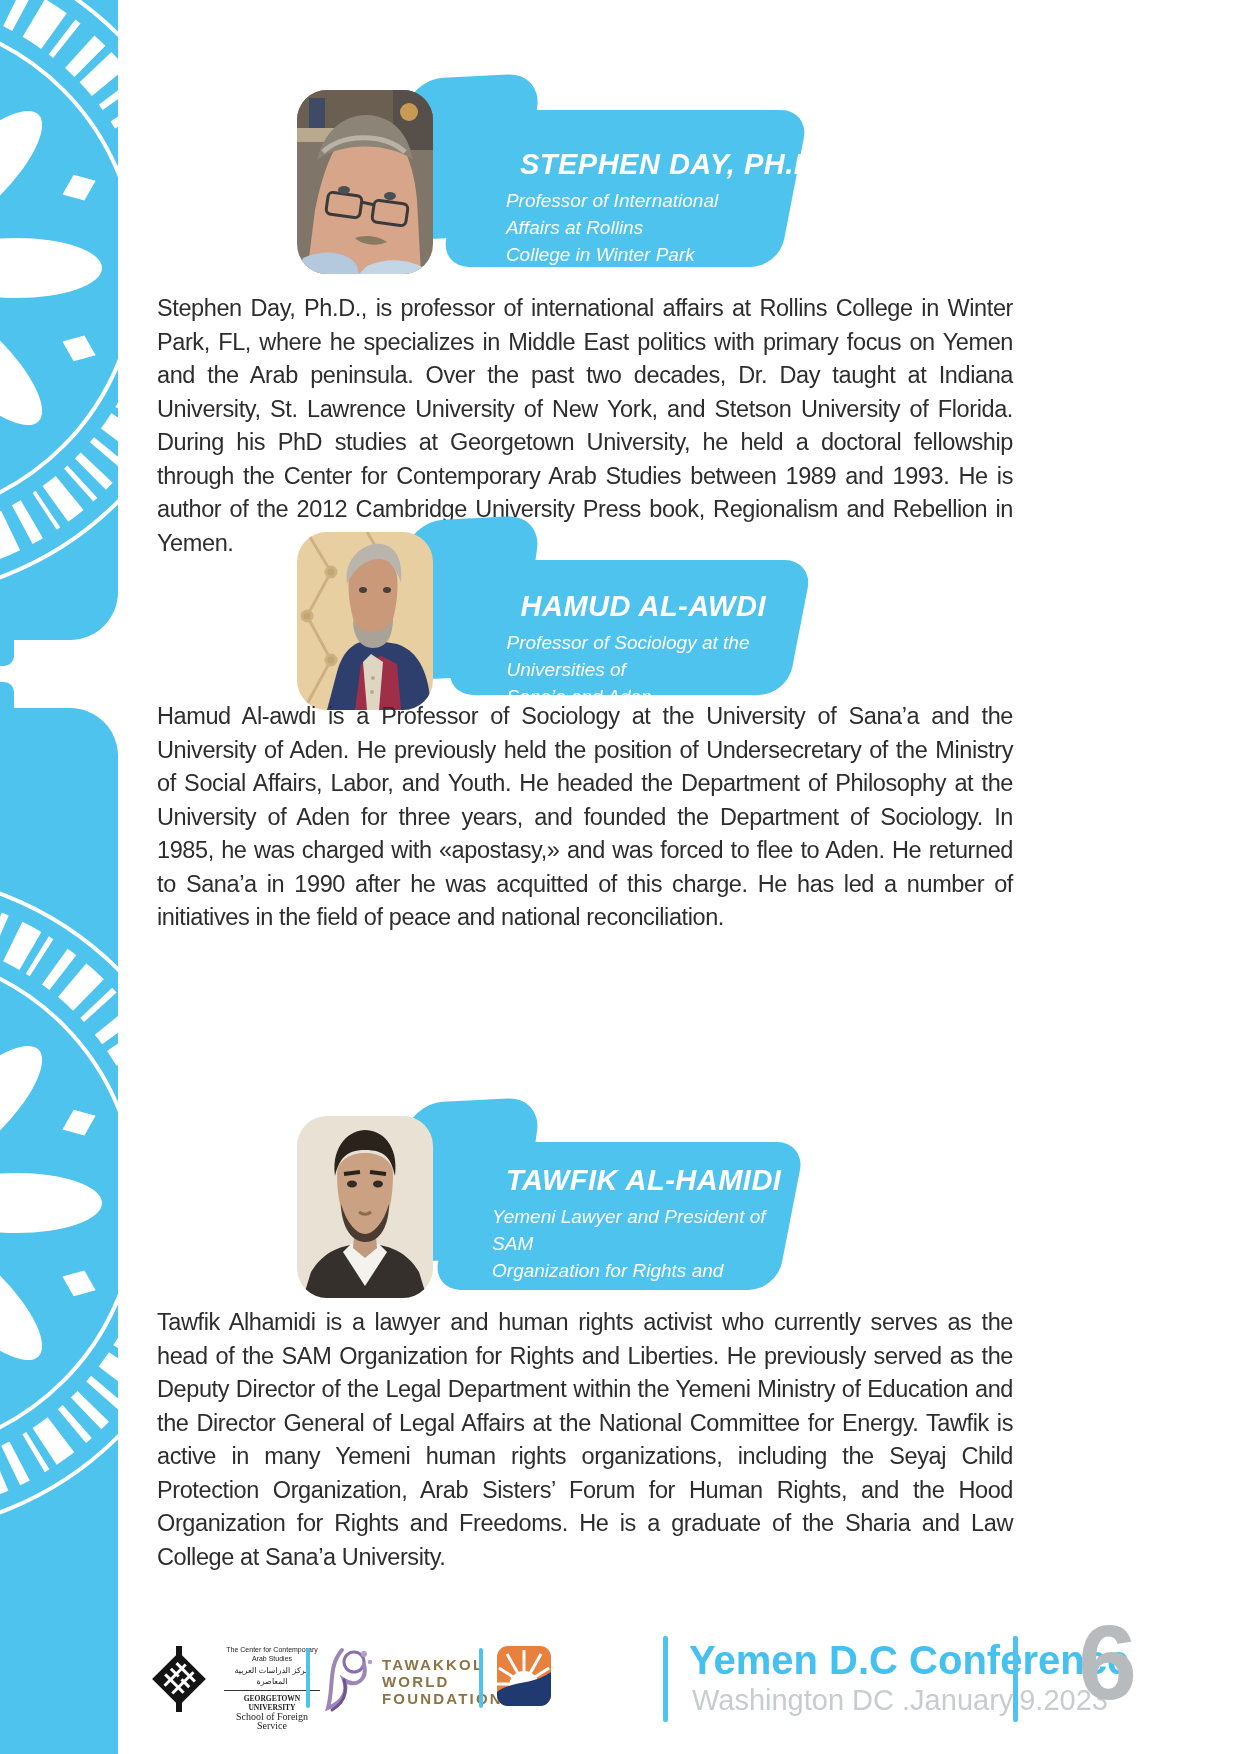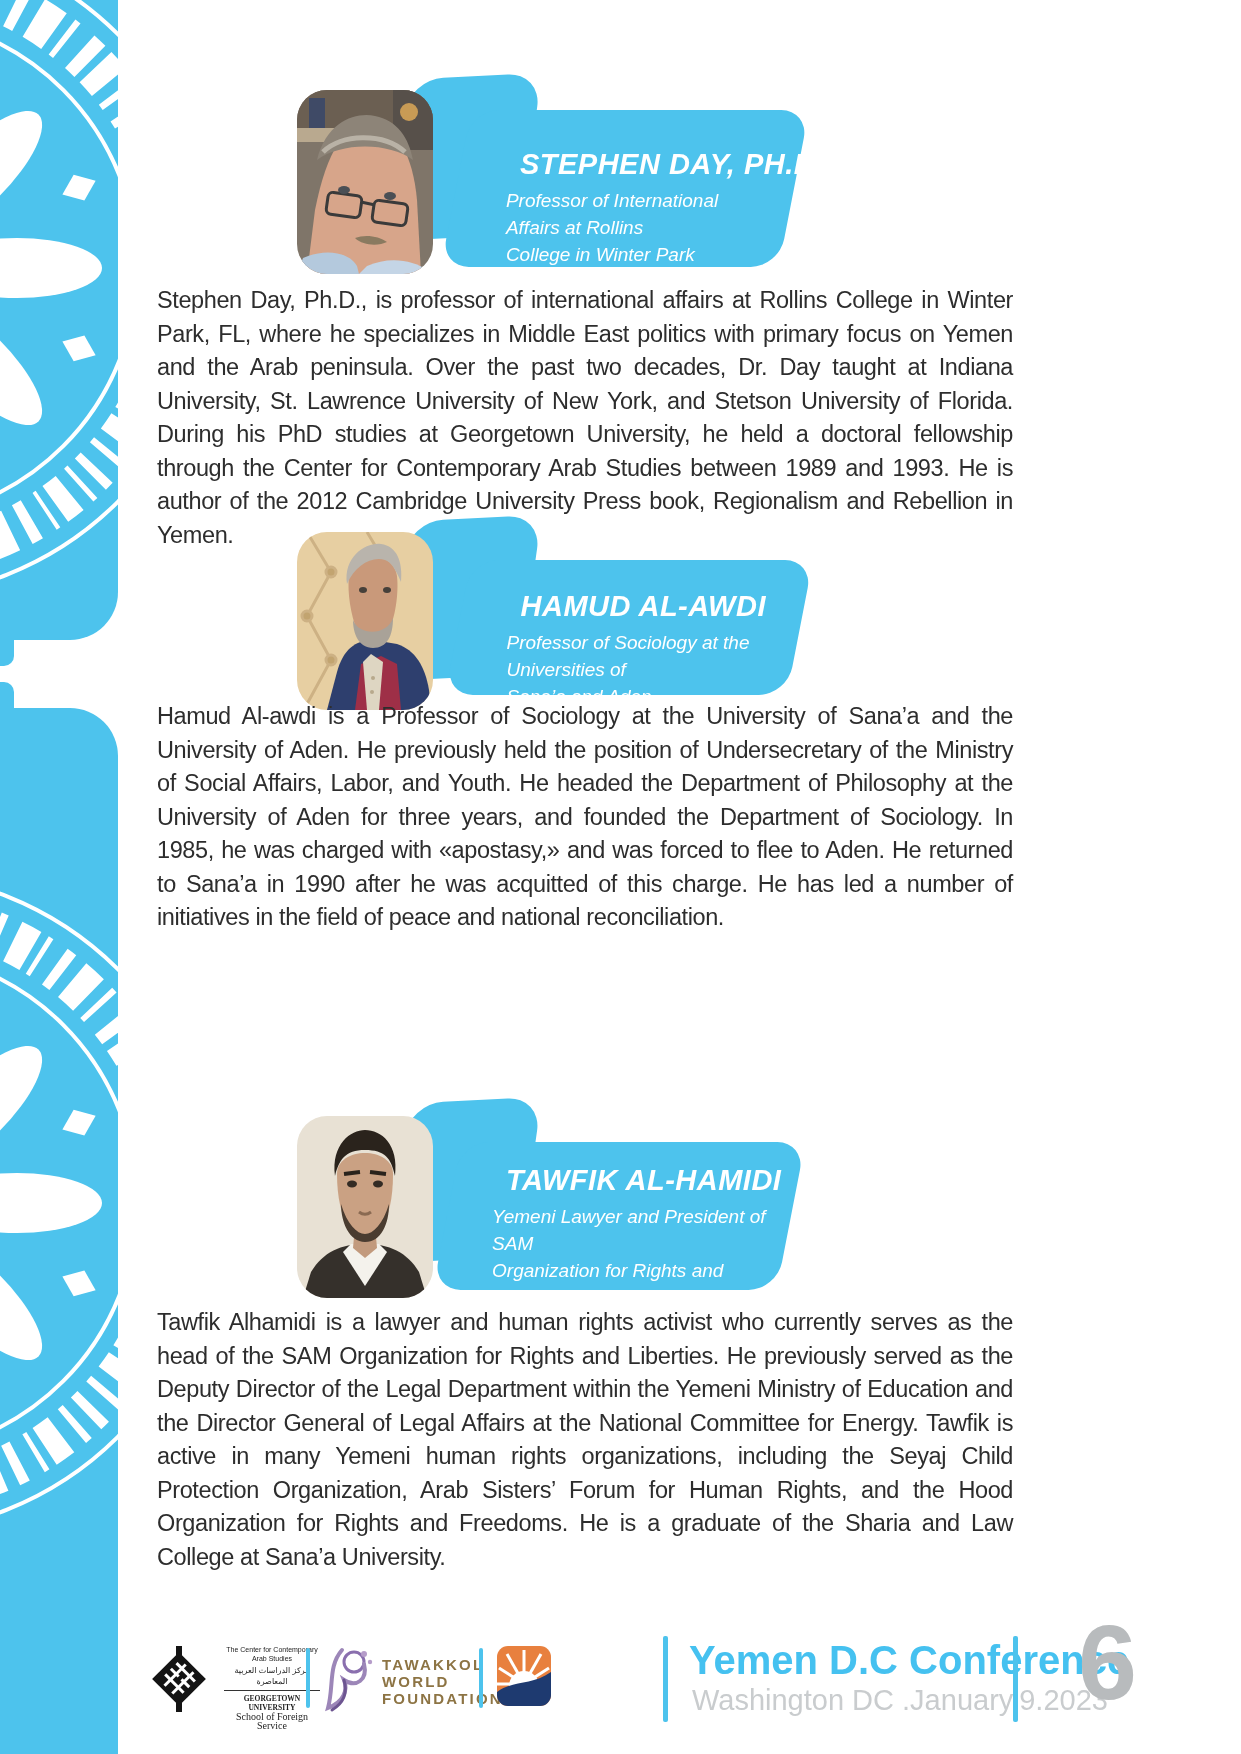--- a/index.html
+++ b/index.html
@@ -43,21 +43,21 @@
   .s2-card .card-inner{padding-top:30px;}
 
   .s3-bg{left:398px;top:1100px;width:132px;height:160px;}
   .s3-photo{left:297px;top:1116px;width:136px;height:182px;}
   .s3-card{left:447px;top:1142px;width:344px;height:148px;}
   .s3-card .card-inner{padding-top:22px;}
 
   
   .bio{position:absolute;left:157px;width:856px;font-size:23.5px;line-height:33.5px;
        letter-spacing:-0.4px;color:#2d2d2d;text-align:justify;}
-  .bio1{top:284px;} .bio2{top:700px;} .bio3{top:1306px;}
+  .bio1{top:292px;} .bio2{top:700px;} .bio3{top:1306px;}
 
   
   .footer{position:absolute;left:0;top:1600px;width:1241px;height:140px;}
   .ccas-mark{position:absolute;left:146px;top:46px;width:66px;height:66px;}
   .ccas-text{position:absolute;left:222px;top:46px;width:100px;color:#1c1c1c;text-align:center;}
   .ccas-l1{font-size:7px;line-height:8.5px;}
   .ccas-ar{font-size:8px;line-height:11px;margin-top:2px;}
   .ccas-rule{border:0;border-top:1px solid #333;margin:3px 2px;}
   .ccas-gu{font-family:"Liberation Serif",serif;font-weight:bold;font-size:7.5px;line-height:9px;}
   .ccas-sfs{font-family:Liberation Serif, serif;font-size:10px;line-height:9px;}

